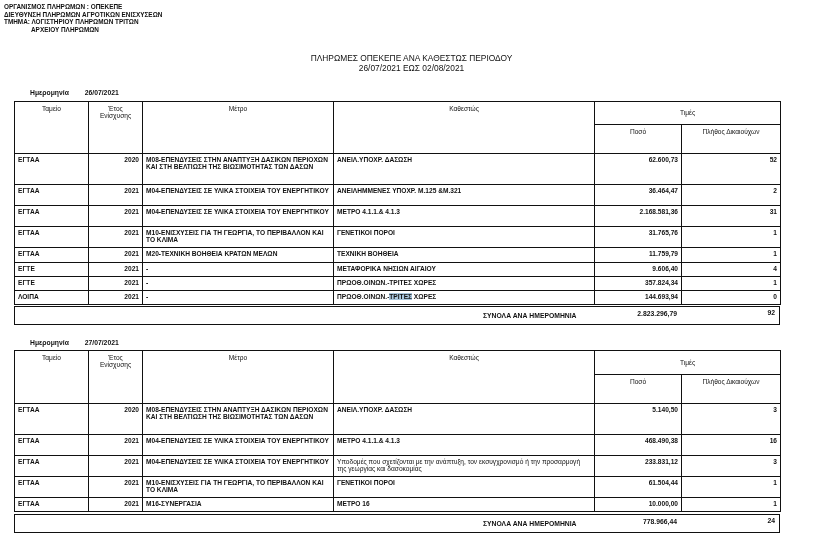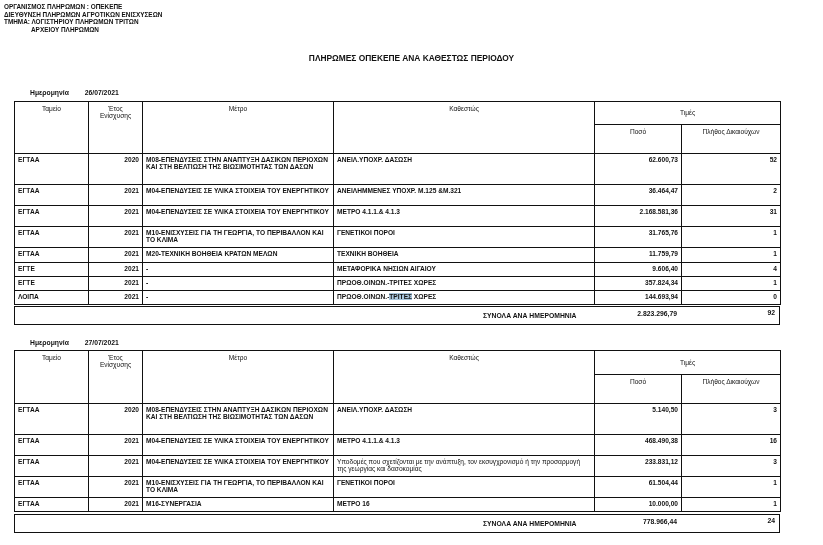--- a/index.html
+++ b/index.html
@@ -2,21 +2,21 @@
 <html><head>
 <meta charset="utf-8">
 <style>
   html, body { margin: 0; padding: 0; background: #ffffff; }
   body { width: 823px; height: 545px; position: relative; overflow: hidden;
          font-family: "Liberation Sans", "DejaVu Sans", sans-serif; color: #111; }
   .org { position: absolute; left: 4px; top: 3px; font-size: 6.4px; font-weight: bold; line-height: 7.6px; }
   .org div { white-space: nowrap; }
   .org .indent { padding-left: 27px; }
   .title { position: absolute; left: 0; width: 823px; top: 53px; text-align: center;
-           font-size: 8.4px; font-weight: bold; line-height: 10px; }
+           font-size: 8.4px; font-weight: normal; line-height: 10px; }
   .date-line { position: absolute; left: 30px; font-size: 6.8px; font-weight: bold; }
   .date-line span.v { margin-left: 14px; }
   table.grid { position: absolute; left: 14px; border-collapse: collapse; table-layout: fixed; }
   table.grid td, table.grid th { border: 1px solid #111; padding: 0 3px; font-size: 6.6px;
            line-height: 7.4px; vertical-align: top; }
   table.grid th { font-weight: normal; text-align: center; padding-top: 3px; }
   table.grid td { font-weight: bold; padding-top: 2px; }
   td.num { text-align: right; }
   td.stat-long { font-weight: normal !important; }
   .hl { background: #a9c6dd; }
@@ -30,20 +30,21 @@
 
 <div class="org">
   <div>ΟΡΓΑΝΙΣΜΟΣ ΠΛΗΡΩΜΩΝ : ΟΠΕΚΕΠΕ</div>
   <div>ΔΙΕΥΘΥΝΣΗ ΠΛΗΡΩΜΩΝ ΑΓΡΟΤΙΚΩΝ ΕΝΙΣΧΥΣΕΩΝ</div>
   <div>ΤΜΗΜΑ: ΛΟΓΙΣΤΗΡΙΟΥ ΠΛΗΡΩΜΩΝ ΤΡΙΤΩΝ</div>
   <div class="indent">ΑΡΧΕΙΟΥ ΠΛΗΡΩΜΩΝ</div>
 </div>
 
 <div class="title">
   <div>ΠΛΗΡΩΜΕΣ ΟΠΕΚΕΠΕ ΑΝΑ ΚΑΘΕΣΤΩΣ ΠΕΡΙΟΔΟΥ</div>
+  <div>26/07/2021 ΕΩΣ 02/08/2021</div>
 </div>
 
 <div class="date-line" style="top:89px;">
   <span>Ημερομηνία</span>
   <span class="v">26/07/2021</span>
 </div>
 
 <table class="grid" style="top:101px; width:766px;">
   <colgroup>
     <col style="width:74px">

